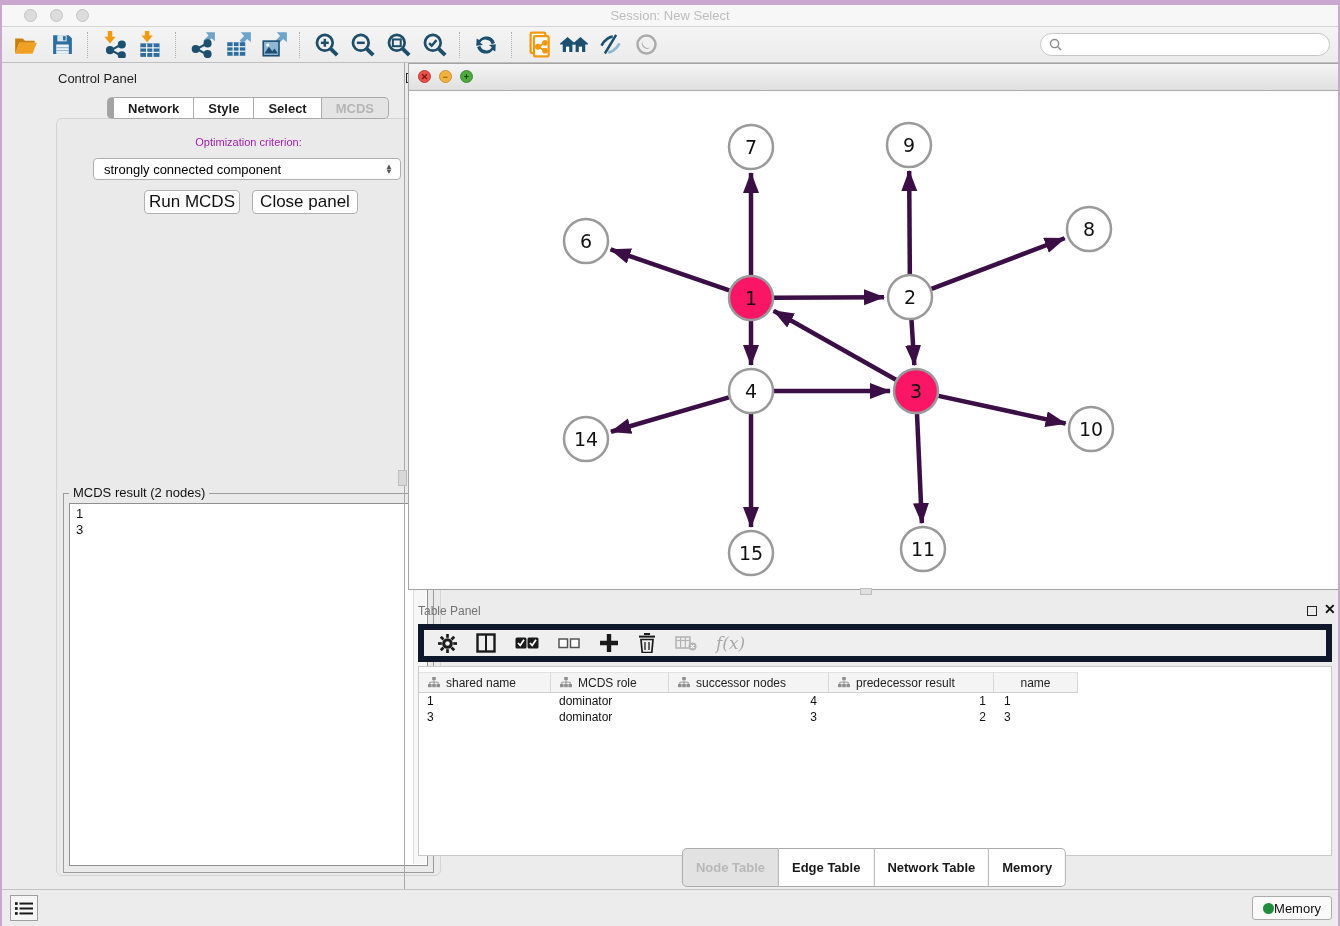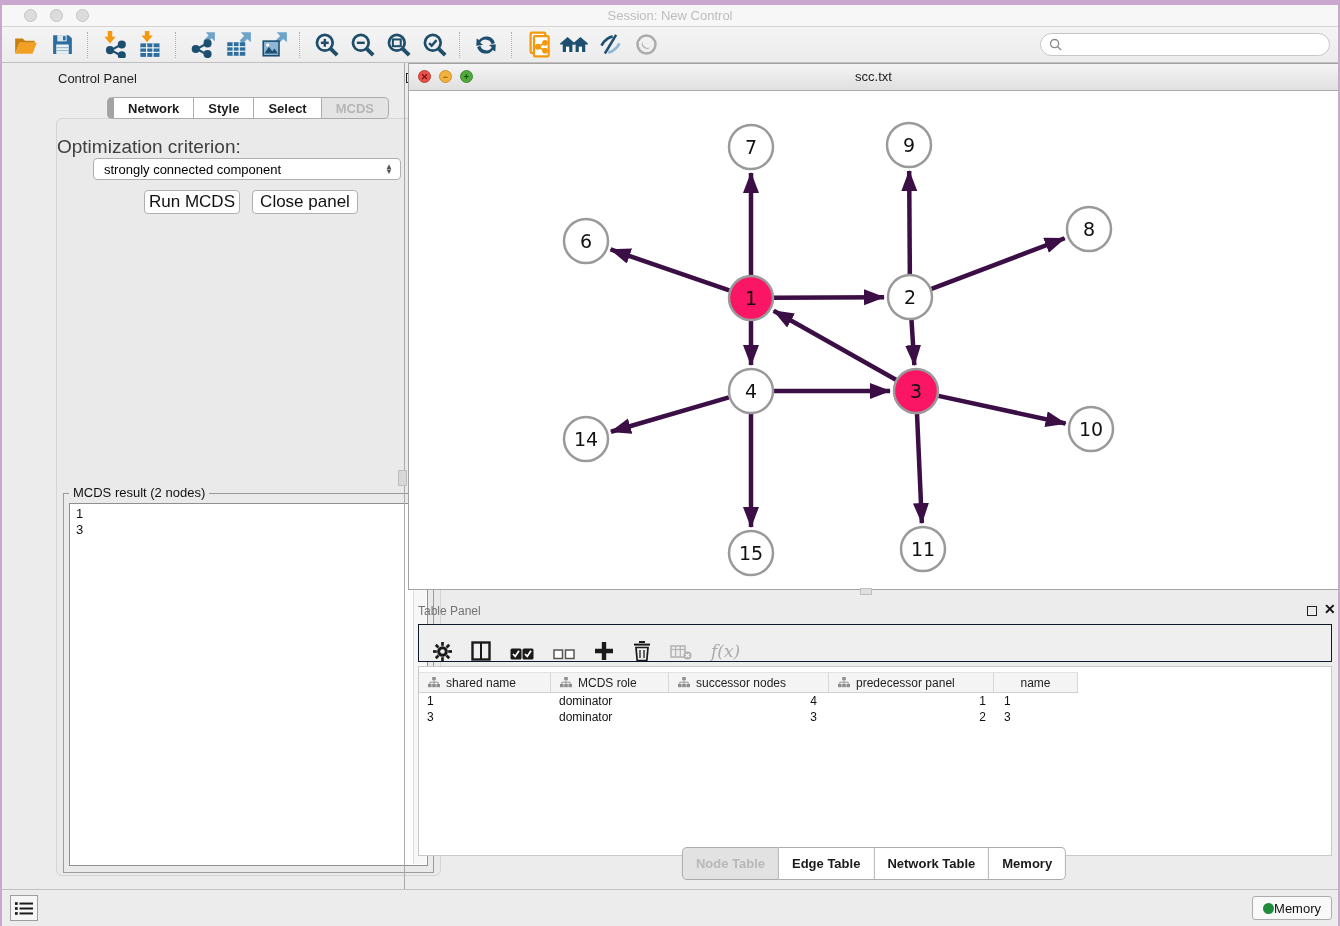--- a/index.html
+++ b/index.html
@@ -24,21 +24,21 @@
   .control-panel{position:absolute;top:63px;left:0;width:400px;bottom:36px;margin-left:48px;}
   .cp-title{position:absolute;top:8px;left:10px;font-size:13px;color:#222;}
   .float-icon{position:absolute;top:10px;width:10px;height:10px;border:1.5px solid #222;box-sizing:border-box;cursor:pointer;}
   .close-x{position:absolute;top:5px;font-size:14px;font-weight:700;color:#111;cursor:pointer;}
   .cp-tabs{position:absolute;top:34px;left:50%;transform:translateX(-50%);display:flex;height:22px;z-index:2;}
   .cp-tab{background:#fff;border:1px solid #ABABAB;border-left:none;font-size:13px;font-weight:600;color:#1a1a1a;display:flex;align-items:center;padding:0 14px;cursor:pointer;}
   .cp-tab:first-child{border-left:7px solid #a3a3a3;border-top-left-radius:5px;border-bottom-left-radius:5px;}
   .cp-tab:last-child{border-top-right-radius:5px;border-bottom-right-radius:5px;}
   .cp-tab.active{background:#E4E4E4;color:#B5B5B5;}
   .cp-content{position:absolute;top:55px;left:8px;right:7px;bottom:14px;background:#EAEAEA;border:1px solid #D4D4D4;border-radius:6px;}
-  .opt-label{position:absolute;top:17px;left:0;right:0;font-size:19px;color:#404040;}
+  .opt-label{position:absolute;top:17px;left:0;right:0;text-align:center;font-size:11px;color:#a21caf;}
   .combo{position:absolute;top:39px;left:36px;width:308px;height:22px;background:#fff;border:1px solid #AFAFAF;border-radius:4px;display:flex;align-items:center;padding-left:10px;box-sizing:border-box;font-size:13px;cursor:pointer;}
   .combo .arrows{margin-left:auto;margin-right:7px;display:flex;flex-direction:column;line-height:5px;font-size:8px;color:#555;}
   .pbtn{position:absolute;top:71px;height:22px;background:#fff;border:1px solid #B0B0B0;border-radius:4px;font-size:17px;display:flex;align-items:center;justify-content:center;cursor:pointer;color:#111;}
   .fieldbox{position:absolute;left:6px;right:6px;top:374px;bottom:2px;border:1px solid #9C9C9C;}
   .fieldbox .legend{position:absolute;top:-9px;left:5px;background:#EAEAEA;padding:0 4px;font-size:13px;color:#111;}
   .result-area{position:absolute;top:9px;left:5px;right:5px;bottom:6px;background:#fff;border:1px solid #8F8F8F;}
   .result-text{position:absolute;top:2px;left:6px;right:16px;bottom:2px;font-size:13px;line-height:16px;white-space:pre;color:#111;}
   .result-scroll{position:absolute;top:1px;right:1px;bottom:1px;width:12px;background:#F7F7F7;border-left:1px solid #DCDCDC;}
 
   
@@ -53,32 +53,32 @@
   .light{position:absolute;top:6px;width:13px;height:13px;border-radius:50%;display:flex;align-items:center;justify-content:center;font-size:9px;font-weight:700;cursor:pointer;box-sizing:border-box;}
   .light.red{left:9px;background:#E5524A;border:1px solid #C23B34;color:#7E100B;}
   .light.yellow{left:30px;background:#F0B13E;border:1px solid #CE9230;color:#935D07;}
   .light.green{left:51px;background:#51A83E;border:1px solid #3F8A30;color:#0C4E06;}
   .net-canvas{position:absolute;top:27px;left:0;right:0;bottom:0;background:#fff;}
   .net-canvas svg{position:absolute;top:0;left:0;}
 
   
   .table-panel{position:absolute;left:408px;top:598px;width:932px;bottom:36px;}
   .tp-title{position:absolute;top:6px;left:10px;font-size:12px;color:#737373;}
-  .tp-toolbar{position:absolute;top:26px;left:10px;right:8px;height:38px;background:#EFEFEF;border:1px solid #0f172a;box-sizing:border-box;display:flex;align-items:flex-end;gap:19px;padding-left:14px;}
+  .tp-toolbar{position:absolute;top:26px;left:10px;right:8px;height:38px;background:#EFEFEF;border:6px solid #0f172a;box-sizing:border-box;display:flex;align-items:center;gap:19px;padding-left:14px;}
   .tpbtn{display:flex;align-items:center;justify-content:center;cursor:pointer;}
   .fx-label{font-family:"DejaVu Serif",serif;font-style:italic;font-size:17px;color:#A9A9A9;}
   .tp-table{position:absolute;top:68px;left:10px;right:8px;bottom:34px;background:#fff;border:1px solid #C9C9C9;box-sizing:border-box;overflow:hidden;}
   .thead{display:flex;margin-top:5px;height:21px;font-size:12px;color:#222;}
   .th{background:#F4F4F4;border-right:1px solid #D8D8D8;border-top:1px solid #E2E2E2;border-bottom:1px solid #CFCFCF;display:flex;align-items:center;gap:6px;padding-left:9px;box-sizing:border-box;cursor:pointer;}
   .th.center{justify-content:center;padding-left:0;}
   .tr{display:flex;height:16px;font-size:12px;color:#111;cursor:default;}
   .td{box-sizing:border-box;padding-top:1px;}
   .td.left{padding-left:8px;}
   .td.right{text-align:right;padding-right:12px;}
-  .tp-tabs{position:absolute;bottom:10px;left:50%;transform:translateX(-50%);display:flex;height:33px;}
+  .tp-tabs{position:absolute;bottom:3px;left:50%;transform:translateX(-50%);display:flex;height:39px;}
   .tp-tab{background:#fff;border:1px solid #ABABAB;border-left:none;font-size:13px;font-weight:600;color:#1a1a1a;display:flex;align-items:center;padding:0 13px;cursor:pointer;}
   .tp-tab:first-child{border-left:1px solid #ABABAB;border-top-left-radius:5px;border-bottom-left-radius:5px;}
   .tp-tab:last-child{border-top-right-radius:5px;border-bottom-right-radius:5px;}
   .tp-tab.active{background:#E2E2E2;color:#B8B8B8;}
 
   
   .statusbar{position:absolute;bottom:0;left:0;right:0;height:36px;background:#ECECEC;border-top:1px solid #C2C2C2;}
   .sb-list{position:absolute;left:10px;top:5px;width:28px;height:26px;background:#F6F6F6;border:1px solid #9E9E9E;box-sizing:border-box;display:flex;align-items:center;justify-content:center;cursor:pointer;}
   .memory-btn{position:absolute;right:8px;top:6px;height:24px;background:#F9F9F9;border:1px solid #ACACAC;border-radius:3px;display:flex;align-items:center;padding:8px 10px;font-size:13px;color:#111;cursor:pointer;box-sizing:border-box;}
   .mem-dot{width:11px;height:11px;border-radius:50%;background:#1F8C3B;}
@@ -88,21 +88,21 @@
 
 <div id="app">
   <div class="edge-top"></div>
   <div class="edge-left"></div>
   <div class="edge-right"></div>
 
   <div class="titlebar">
     <span class="tl-dot" style="left:24px"></span>
     <span class="tl-dot" style="left:50px"></span>
     <span class="tl-dot" style="left:76px"></span>
-    <div class="session-title">Session: New Control</div>
+    <div class="session-title">Session: New Select</div>
   </div>
 
   <div class="toolbar">
     <span class="tbtn">
       <svg width="26" height="26" viewBox="0 0 24 24">
           <path d="M2 6h7l2 2h9v2H6l-4 10z" fill="#C97F09"></path>
           <path d="M6 10h16l-4 10H2z" fill="#F2A024"></path>
         </svg>
     </span>
     <span class="tbtn">
@@ -297,21 +297,20 @@
   </div>
 
   <div class="vsplit-line"></div>
   <div class="vsplit-handle"></div>
 
   <div class="net-window">
     <div class="net-titlebar">
       <span class="light red">✕</span>
       <span class="light yellow">−</span>
       <span class="light green">+</span>
-      <div class="net-title">scc.txt</div>
     </div>
     <div class="net-canvas">
       <svg id="graph-svg" width="929" height="499" viewBox="0 0 929 499">
         <defs>
           <marker id="arrow" markerUnits="userSpaceOnUse" markerWidth="24" markerHeight="18" refX="20" refY="8" orient="auto">
             <path id="arrow-path" d="M0 0 L21 8 L0 16 Z" fill="#3B0F45"></path>
           </marker>
         </defs>
         <g id="edges-g">
             <line x1="342" y1="184" x2="342" y2="82" stroke="#3B0F45" stroke-width="4.5" marker-end="url(#arrow)"></line>
@@ -496,21 +495,21 @@
           <div class="th" style="width: 165px;">
             <svg width="12" height="11" viewBox="0 0 12 11">
               <g fill="#8F8F8F">
                 <rect x="4.2" y="0" width="3.6" height="3.2"></rect>
                 <rect x="0" y="7" width="3.6" height="3.2"></rect>
                 <rect x="4.2" y="7" width="3.6" height="3.2"></rect>
                 <rect x="8.4" y="7" width="3.6" height="3.2"></rect>
               </g>
               <path d="M6 3.2v2 M1.8 7V5.2h8.4V7 M6 5.2V7" stroke="#8F8F8F" stroke-width="0.9" fill="none"></path>
             </svg>
-            <span>predecessor panel</span>
+            <span>predecessor result</span>
           </div>
           <div class="th center" style="width: 84px;">
             <span>name</span>
           </div>
         </div>
       <div id="node-table-rows">
           <div class="tr">
             <div class="td left" style="width: 132px;">1</div>
             <div class="td left" style="width: 118px;">dominator</div>
             <div class="td right" style="width: 160px;">4</div>

